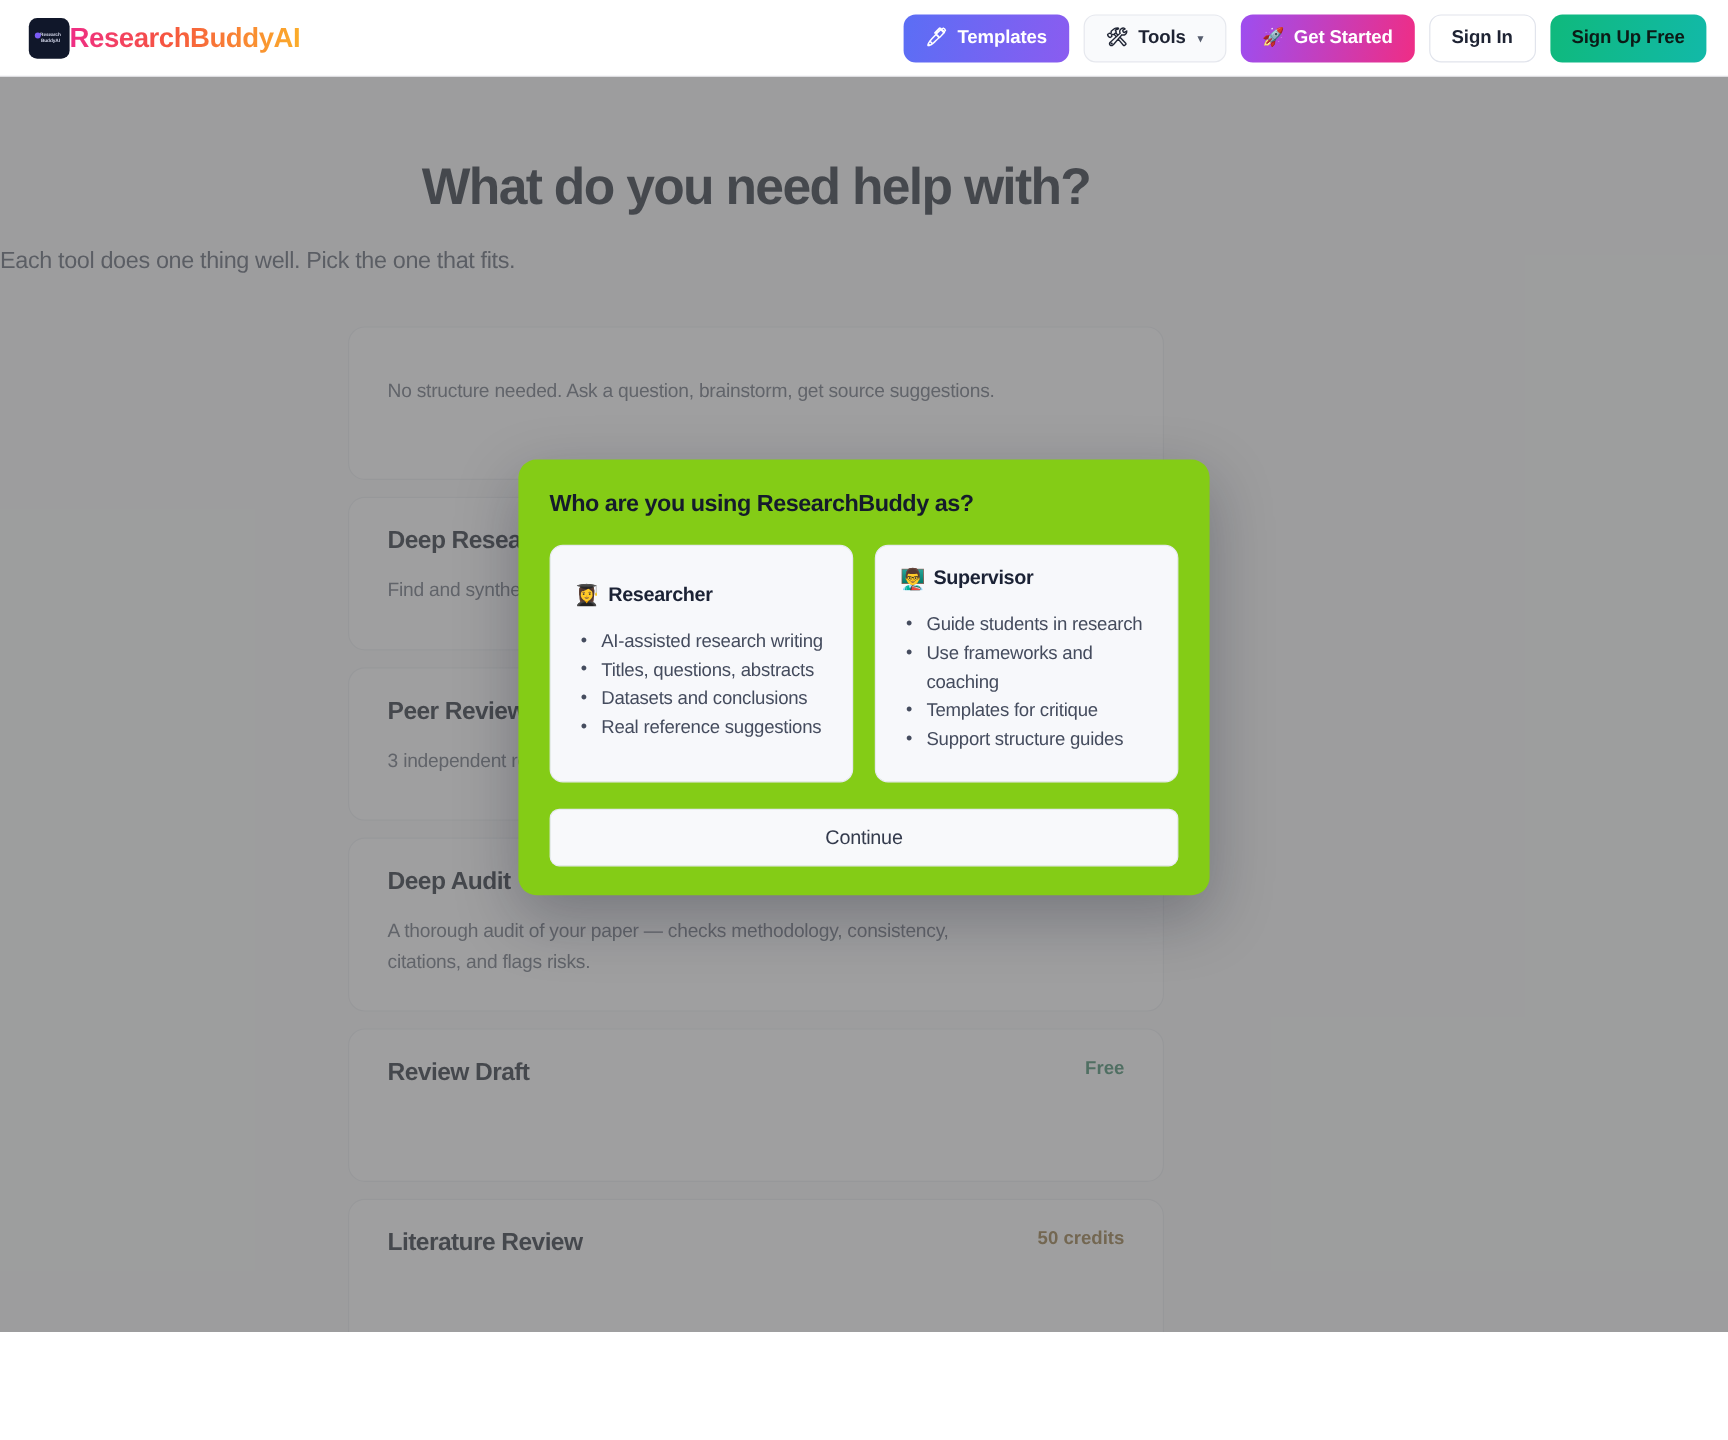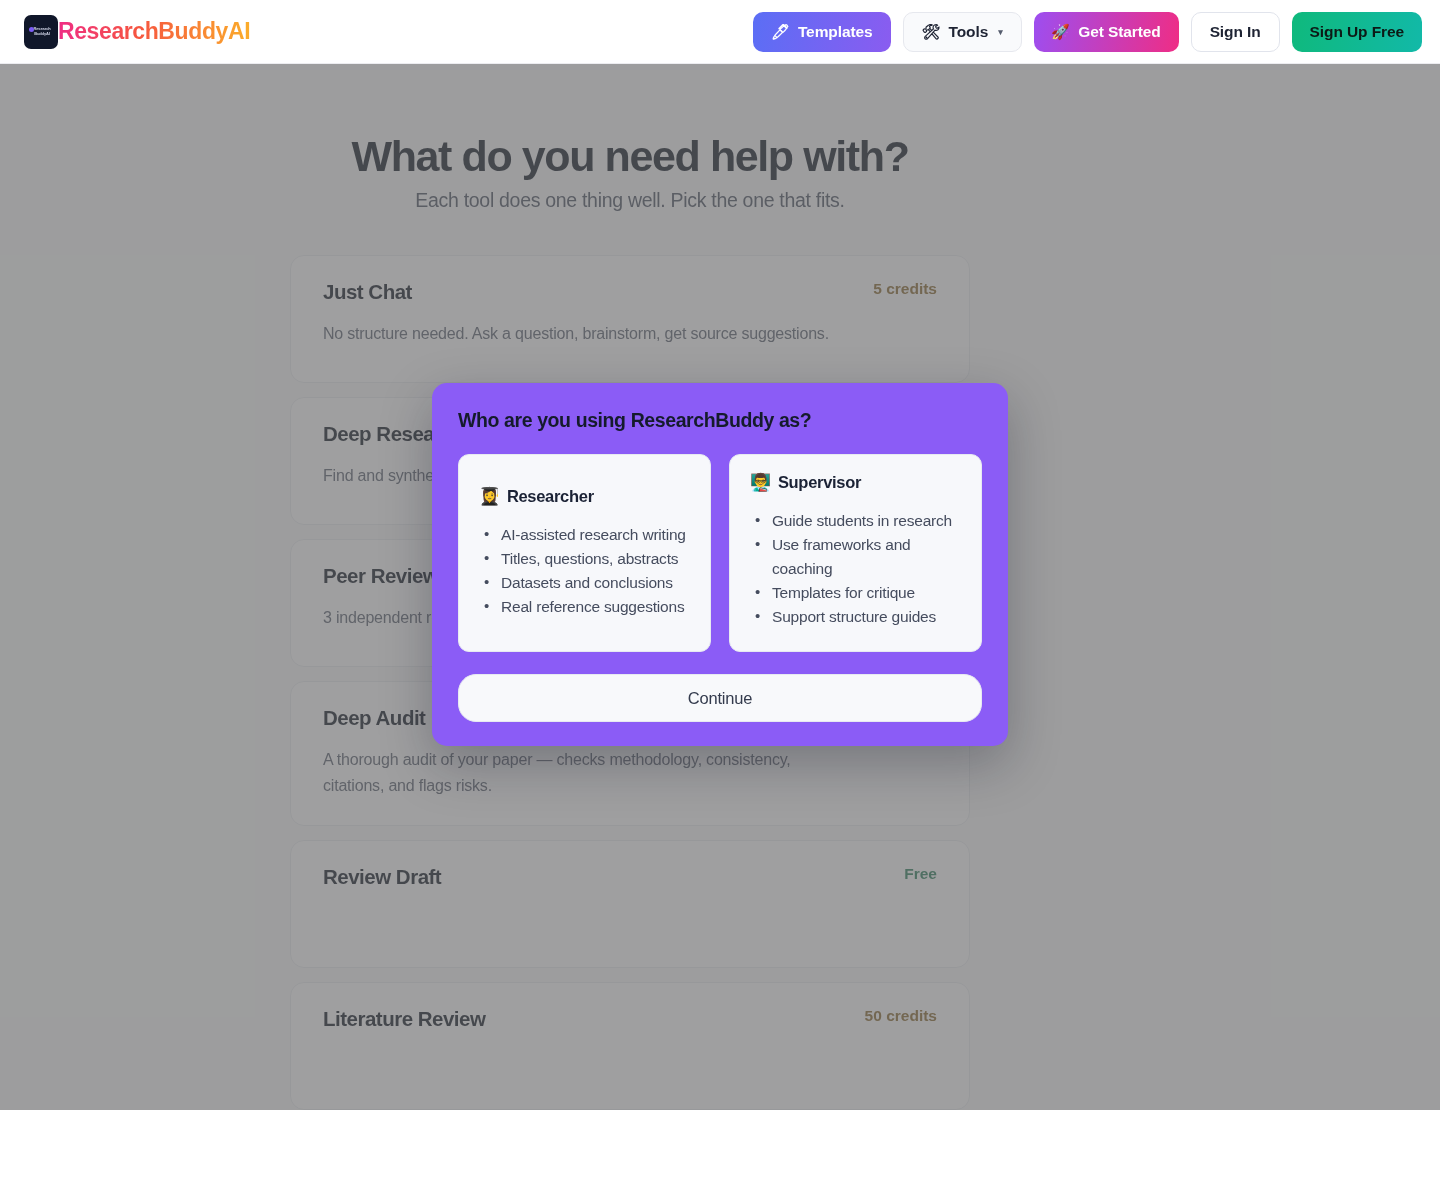--- a/index.html
+++ b/index.html
@@ -84,22 +84,22 @@
     width: 1440px; height: 1046px;
     background: #f7f8fa;
     overflow: hidden;
   }
   .page-inner { width: 1260px; padding-top: 68px; }
   .page-title {
     text-align: center; font-size: 43px; font-weight: 800;
     color: #111827; letter-spacing: -1.4px;
   }
   .page-sub {
-    text-align: center; font-size: 19.5px; color: #4a5163;
-    margin-top: 8px; letter-spacing: -0.3px;
+    font-size: 19.5px; color: #4a5163;
+    margin-top: 25px; letter-spacing: -0.3px;
   }
 
   .cards { width: 680px; margin: 43px auto 0; }
   .card {
     background: #fdfdfe;
     border: 1px solid #e8eaf0;
     border-radius: 14px;
     padding: 24px 32px 26px;
     margin-bottom: 14px;
     position: relative;
@@ -133,21 +133,21 @@
     width: 1440px; height: 1046px;
     background: rgba(102,102,102,0.62);
     z-index: 50;
   }
 
   
   .modal {
     position: absolute;
     left: 432px; top: 383px;
     width: 576px;
-    background: #8b5cf6;
+    background: #84cc16;
     border-radius: 15px;
     box-shadow: 0 18px 52px rgba(13,18,35,0.28);
     padding: 26px 26px 24px;
     z-index: 60;
   }
   .modal-title {
     font-size: 19.5px; font-weight: 700; color: #151b2c;
     letter-spacing: -0.4px; margin-bottom: 22px;
   }
   .role-row { display: flex; gap: 18px; }
@@ -176,21 +176,21 @@
   }
   .role-list li::before {
     content: "•"; position: absolute; left: 5px; top: -1px;
     font-size: 15px; color: #454c5e;
   }
   .continue-btn {
     margin-top: 22px;
     width: 100%; height: 48px;
     background: #f8f9fb;
     border: 1px solid #e7eaf1;
-    border-radius: 18px;
+    border-radius: 8px;
     font-size: 16.5px; color: #343b4d; font-weight: 500;
     cursor: pointer; letter-spacing: -0.2px;
     font-family: "Liberation Sans", sans-serif;
   }
 </style>
 </head>
 <body>
 
 <div class="header">
   <div class="brand">
@@ -232,24 +232,20 @@
 </div>
 
 <div class="page">
   <div class="page-inner">
     <div class="page-title">What do you need help with?</div>
     <div class="page-sub">Each tool does one thing well. Pick the one that fits.</div>
 
     <div class="cards">
 
       <div class="card">
-        <div class="card-top">
-          <div class="card-title">Just Chat</div>
-          <div class="card-price price-amber">5 credits</div>
-        </div>
         <div class="card-desc">No structure needed. Ask a question, brainstorm, get source suggestions.</div>
       </div>
 
       <div class="card">
         <div class="card-top">
           <div class="card-title">Deep Research</div>
           <div class="card-price price-amber">20 credits</div>
         </div>
         <div class="card-desc">Find and synthesise real sources into a structured literature map.</div>
         <div class="card-badge">Free trial</div>

